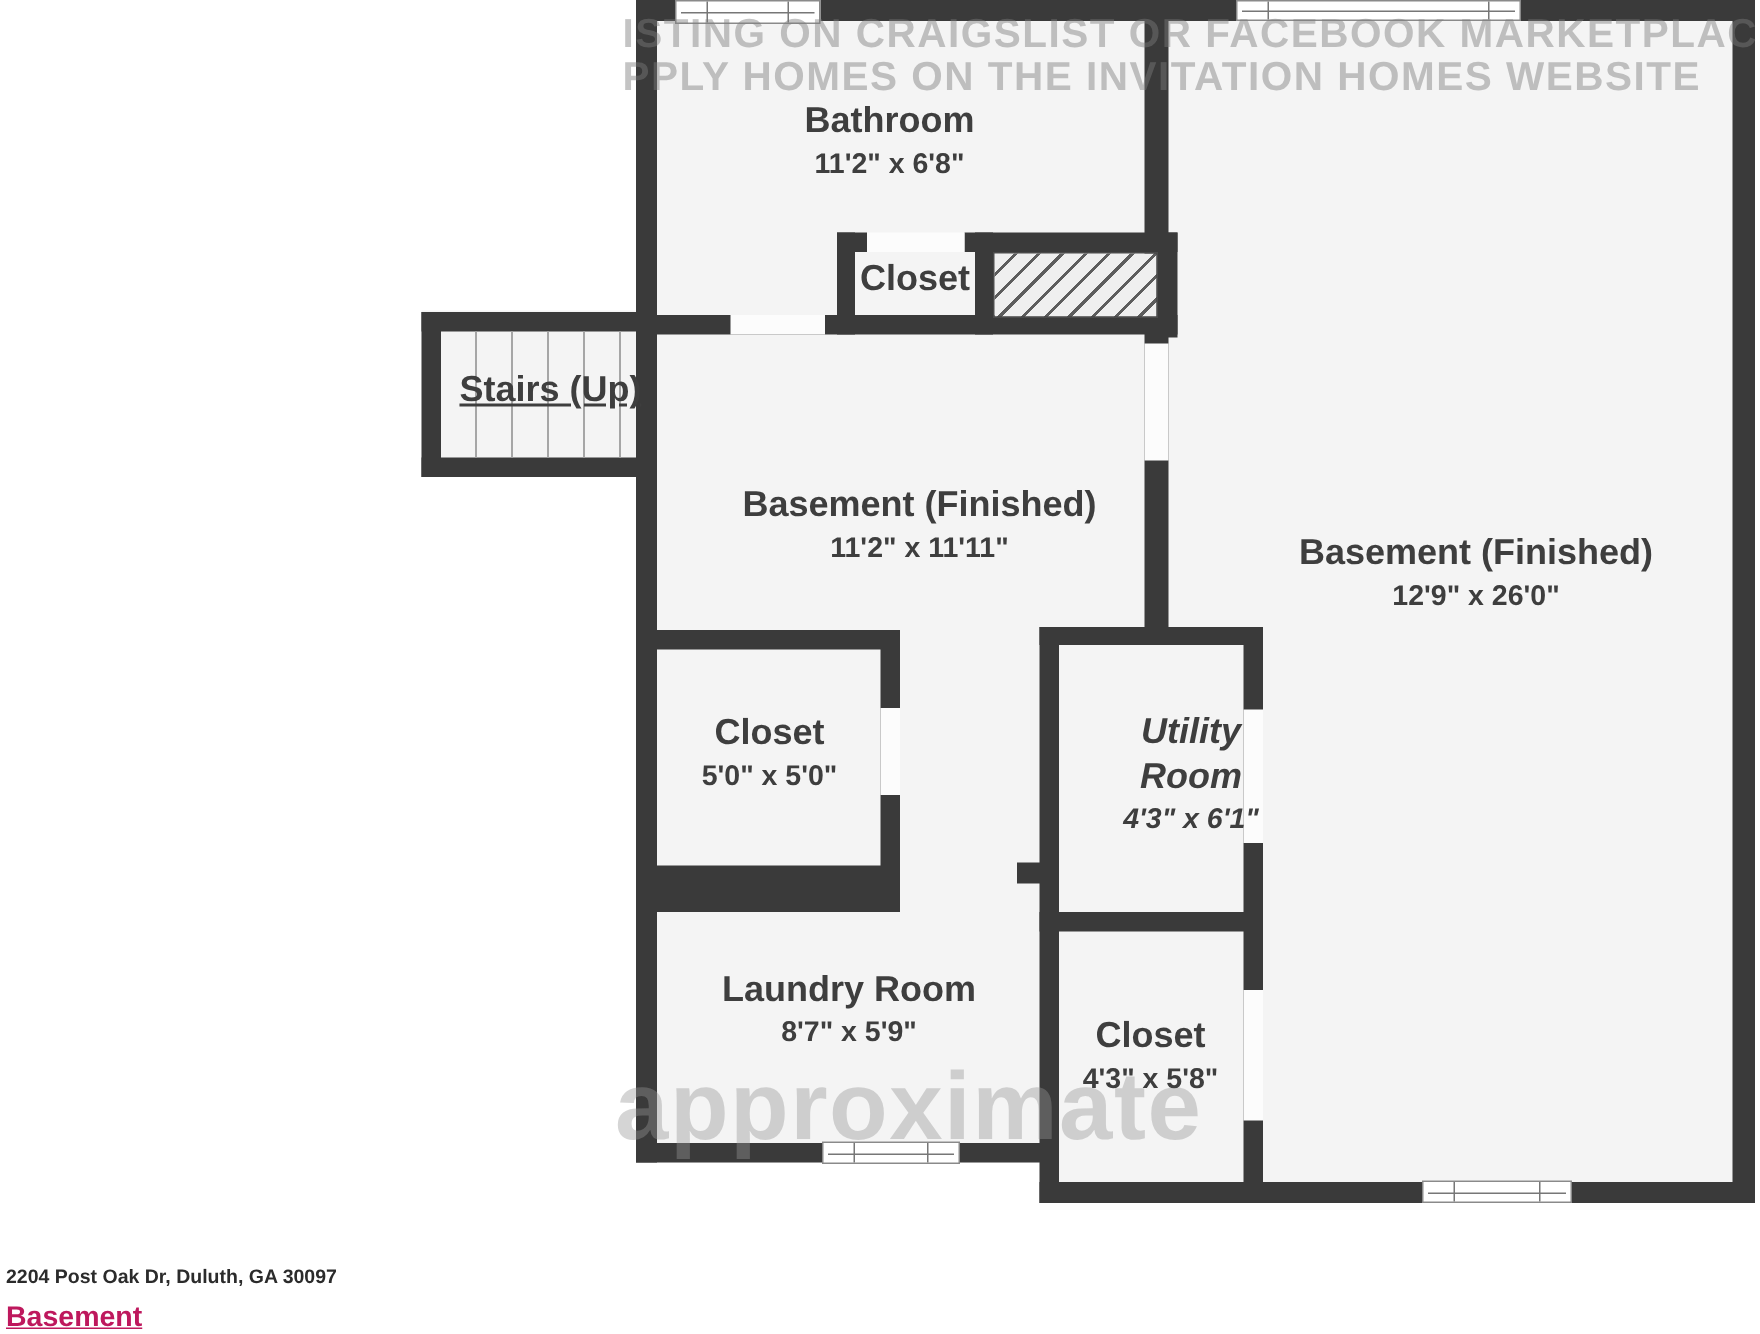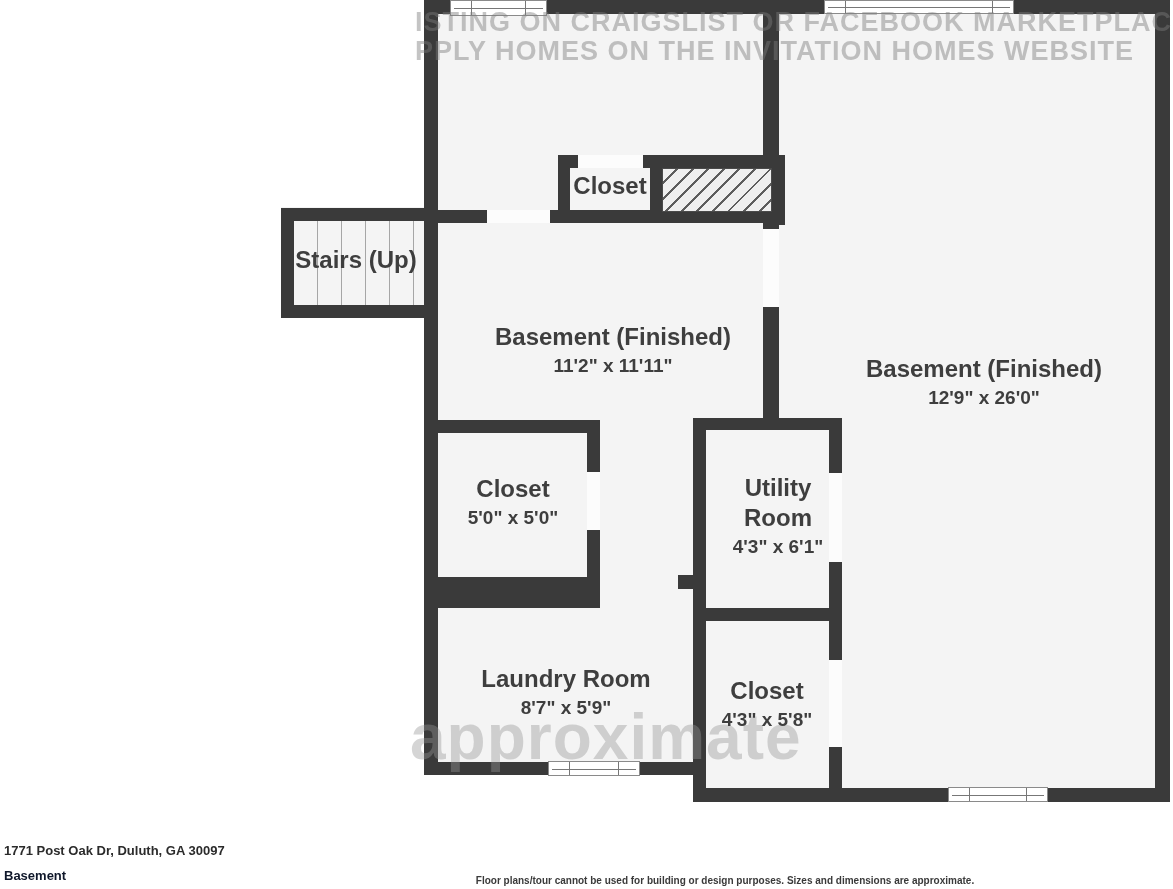--- a/index.html
+++ b/index.html
@@ -29,21 +29,21 @@
     position:absolute;left:415px;top:8px;right:0;height:62px;overflow:hidden;
     color:rgba(125,125,125,0.45);font-weight:700;font-size:27px;line-height:29px;
     letter-spacing:1px;white-space:nowrap;
   }
   .wm-logo{
     position:absolute;left:410px;top:700px;
     color:rgba(150,150,150,0.40);font-weight:700;font-size:64px;letter-spacing:1px;
     white-space:nowrap;
   }
   .addr{position:absolute;left:4px;top:843px;font-size:13px;font-weight:700;color:#2b2b2b;}
-  .lvl{position:absolute;left:4px;top:868px;font-size:13px;font-weight:700;color:#0f172a;}
+  .lvl{position:absolute;left:4px;top:868px;font-size:19px;font-weight:700;color:#be185d;text-decoration:underline;}
   .disc{position:absolute;left:450px;top:875px;width:550px;text-align:center;
     font-size:10px;font-weight:600;color:#3a3a3a;}
 </style>
 </head>
 <body>
 
 <div id="canvas">
 
   <div class="r floor" style="left:424px;top:0;width:361px;height:433px;"></div>
   <div class="r floor" style="left:424px;top:420px;width:176px;height:170px;"></div>
@@ -97,48 +97,51 @@
 
   <div class="r hatch" style="left:662px;top:168px;width:110px;height:44px;"></div>
   <div class="r treads" style="left:294px;top:221px;width:136px;height:84px;"></div>
 
   <div class="wm-top">
     <div>ISTING ON CRAIGSLIST OR FACEBOOK MARKETPLACE, IT IS F</div>
     <div>PPLY HOMES ON THE INVITATION HOMES WEBSITE</div>
   </div>
   <div class="wm-logo">approximate</div>
 
+  <div class="label" style="left:443px;top:66px;width:300px;">
+    <div class="nm">Bathroom</div>
+    <div class="dm">11'2" x 6'8"</div>
+  </div>
   <div class="label" style="left:558px;top:171px;width:104px;">
     <div class="nm">Closet</div>
   </div>
-  <div class="label" style="left:288px;top:245px;width:136px;">
+  <div class="label" style="left:299px;top:245px;width:136px;text-decoration:underline;">
     <div class="nm">Stairs (Up)</div>
   </div>
   <div class="label" style="left:448px;top:322px;width:330px;">
     <div class="nm">Basement (Finished)</div>
     <div class="dm">11'2" x 11'11"</div>
   </div>
   <div class="label" style="left:836px;top:354px;width:296px;">
     <div class="nm">Basement (Finished)</div>
     <div class="dm">12'9" x 26'0"</div>
   </div>
   <div class="label" style="left:438px;top:474px;width:150px;">
     <div class="nm">Closet</div>
     <div class="dm">5'0" x 5'0"</div>
   </div>
-  <div class="label" style="left:715px;top:473px;width:126px;">
+  <div class="label" style="left:731px;top:473px;width:126px;font-style:italic;">
     <div class="nm">Utility Room</div>
     <div class="dm">4'3" x 6'1"</div>
   </div>
-  <div class="label" style="left:440px;top:645px;width:252px;margin-top:19px;">
+  <div class="label" style="left:440px;top:645px;width:252px;">
     <div class="nm">Laundry Room</div>
     <div class="dm">8'7" x 5'9"</div>
   </div>
   <div class="label" style="left:704px;top:676px;width:126px;">
     <div class="nm">Closet</div>
     <div class="dm">4'3" x 5'8"</div>
   </div>
 
-  <div class="addr">1771 Post Oak Dr, Duluth, GA 30097</div>
+  <div class="addr">2204 Post Oak Dr, Duluth, GA 30097</div>
   <div class="lvl">Basement</div>
-  <div class="disc">Floor plans/tour cannot be used for building or design purposes. Sizes and dimensions are approximate.</div>
 
 </div>
 
 </body></html>

